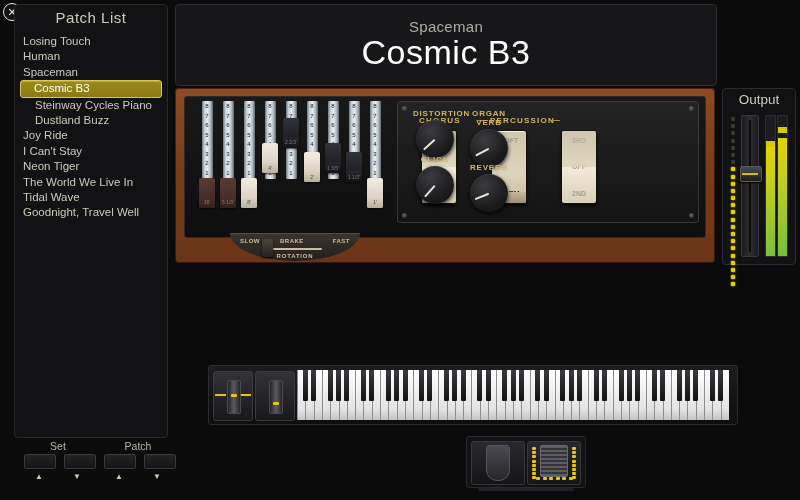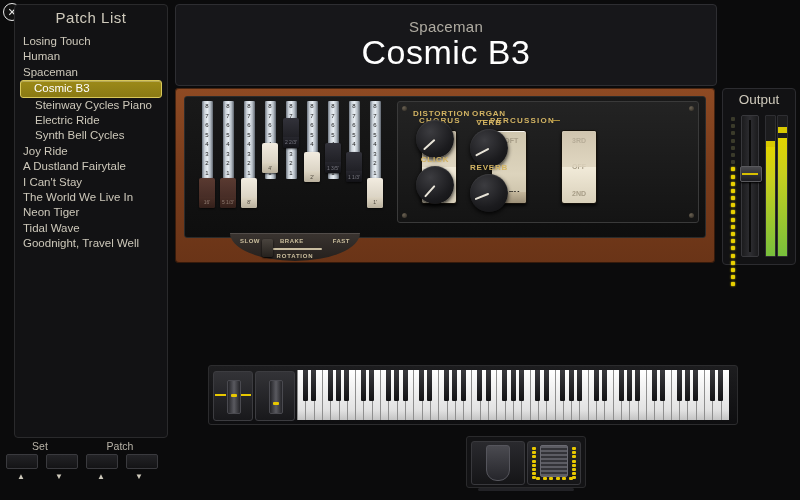--- a/index.html
+++ b/index.html
@@ -36,21 +36,21 @@
   }
   .patch-row.child{padding-left:14px;}
   .patch-row.selected{
     background:linear-gradient(#9c8a18,#8a7a14);
     color:#fff;border:1px solid #d8c85a;
     box-shadow:inset 0 1px 0 rgba(255,255,255,.25);
     padding-left:13px;margin:0 -1px;
   }
 
   
-  #setpatch{position:absolute;left:0;top:440px;width:152px;height:56px;}
+  #setpatch{position:absolute;left:18px;top:440px;width:152px;height:56px;}
   .sp-group{position:absolute;top:0;}
   .sp-label{font-size:10.5px;color:#b9b4a8;text-align:center;}
   .sp-btns{display:flex;gap:8px;margin-top:2px;}
   .sp-btn{
     width:30px;height:13px;border-radius:2px;
     background:linear-gradient(#232326,#141416);
     border:1px solid #3a3a3e;cursor:pointer;
   }
   .sp-arrows{display:flex;gap:8px;margin-top:4px;}
   .sp-arrow{width:30px;text-align:center;font-size:8px;color:#cfcabc;cursor:pointer;line-height:8px;}
@@ -289,27 +289,25 @@
   </div>
 
   <div id="patch-panel">
     <div id="patch-title">Patch List</div>
     <div id="patch-items">
         <div class="patch-row">Losing Touch</div>
         <div class="patch-row">Human</div>
         <div class="patch-row">Spaceman</div>
         <div class="patch-row child selected">Cosmic B3</div>
         <div class="patch-row child">Steinway Cycles Piano</div>
-        <div class="patch-row child">Electric Ride</div>
-        <div class="patch-row child">Synth Bell Cycles</div>
+        <div class="patch-row child">Dustland Buzz</div>
         <div class="patch-row">Joy Ride</div>
-        <div class="patch-row">A Dustland Fairytale</div>
         <div class="patch-row">I Can't Stay</div>
+        <div class="patch-row">Neon Tiger</div>
         <div class="patch-row">The World We Live In</div>
-        <div class="patch-row">Neon Tiger</div>
         <div class="patch-row">Tidal Wave</div>
         <div class="patch-row">Goodnight, Travel Well</div>
       </div>
   </div>
 
   <div id="setpatch">
     <div class="sp-group" style="left:6px;">
       <div class="sp-label" style="width:68px;">Set</div>
       <div class="sp-btns">
         <div class="sp-btn"></div>

